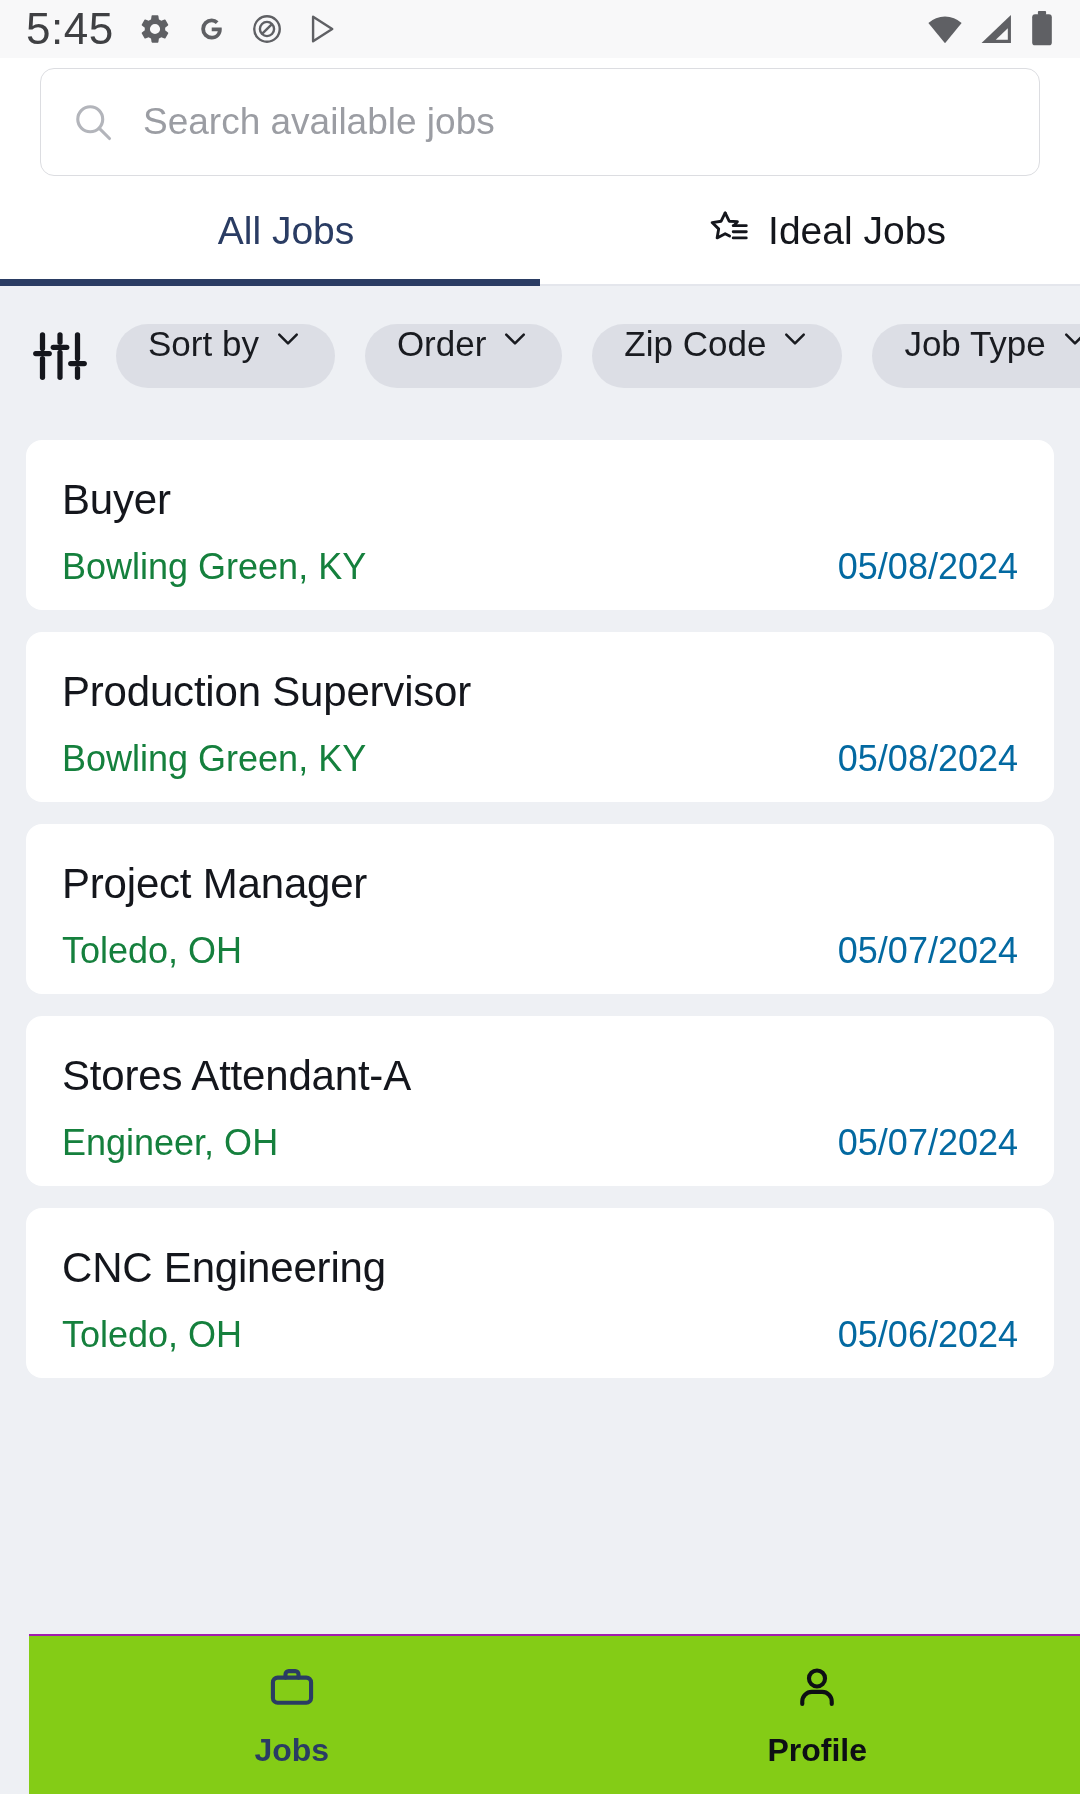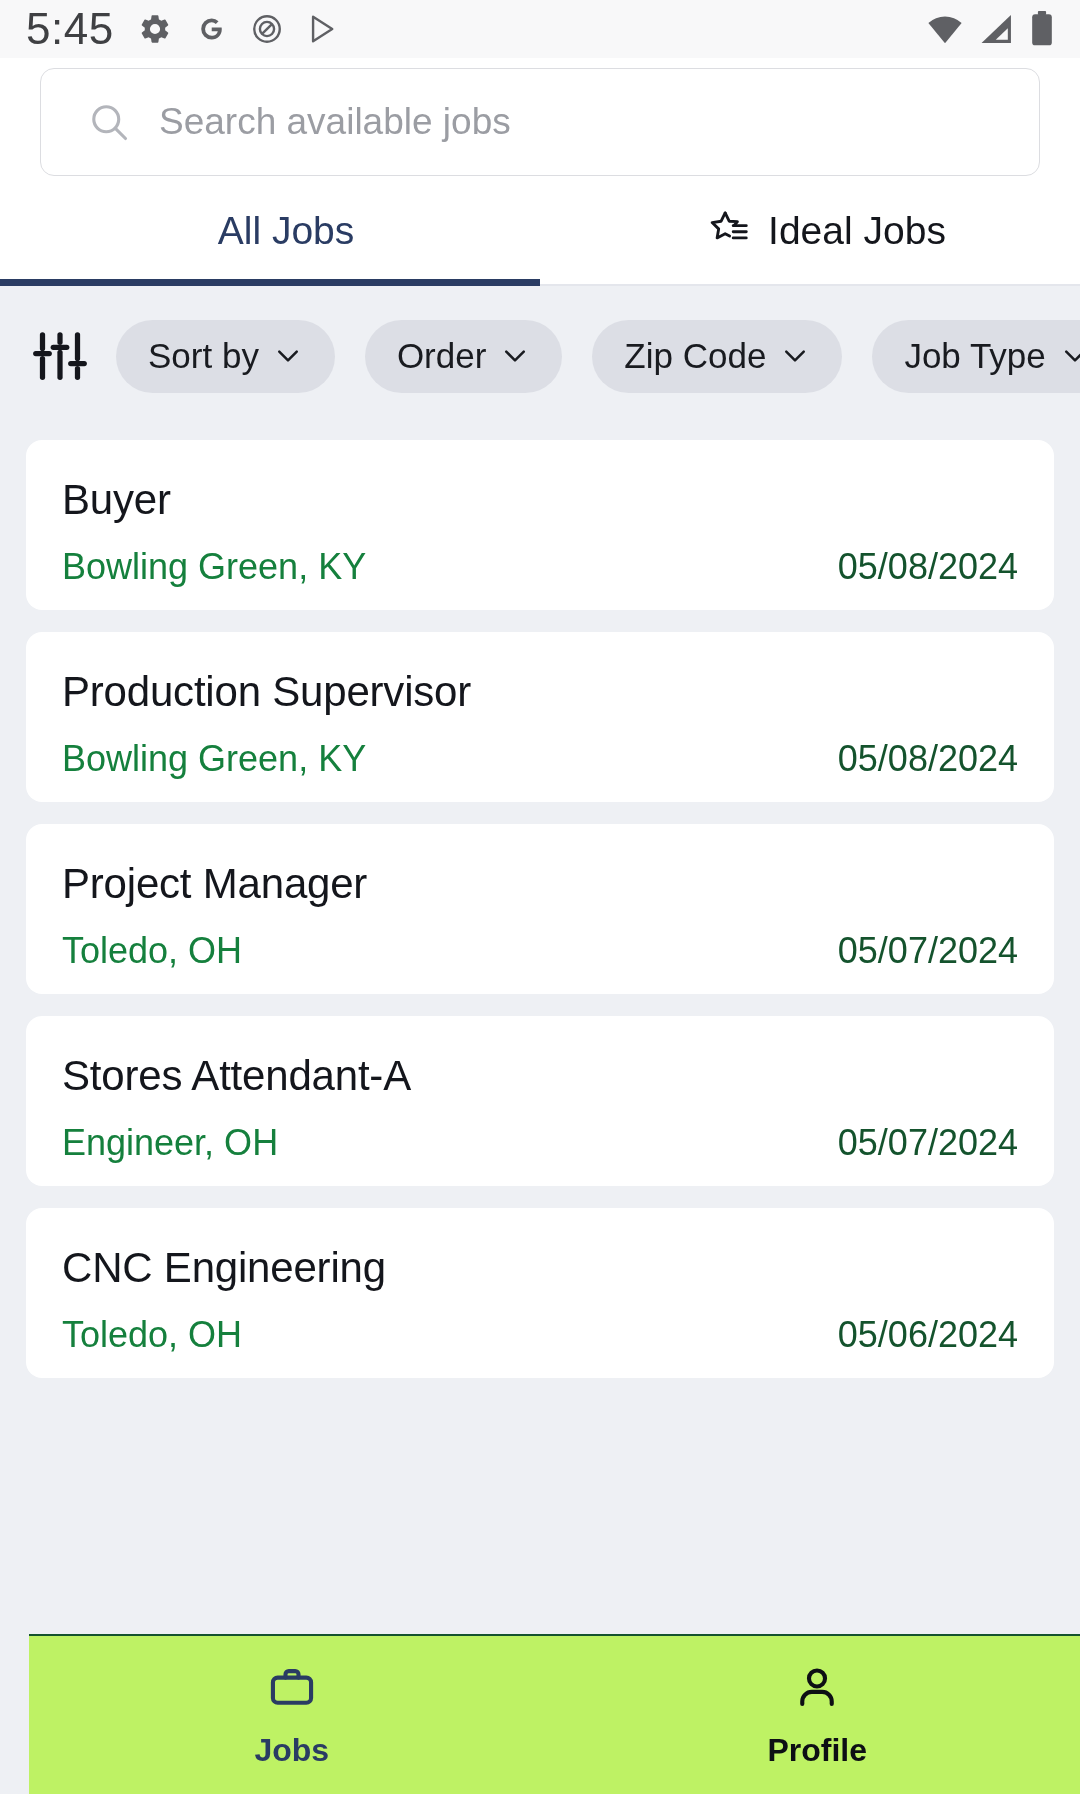--- a/index.html
+++ b/index.html
@@ -18,21 +18,21 @@
   }
   .status-time { font-size:44px; color:#3f4043; letter-spacing:0.5px; }
   .status-icons-left { display:flex; align-items:center; gap:22px; margin-left:24px; }
   .status-icons-right { display:flex; align-items:center; gap:16px; margin-left:auto; }
   .sicon { display:block; }
 
   
   .search-wrap { background:#ffffff; padding:10px 40px 0 40px; flex:none; }
   .search-box {
     height:108px; border:1.6px solid #dcdde1; border-radius:14px;
-    display:flex; align-items:center; padding:0 46px; background:#fff;
+    display:flex; align-items:center; padding:0 30px; background:#fff;
   }
   .search-placeholder {
     font-size:37px; color:#9b9da3; margin-left:28px; font-weight:400;
   }
 
   
   .tabs { background:#ffffff; display:flex; flex:none; position:relative; height:110px; }
   .tab {
     flex:1; display:flex; align-items:center; justify-content:center; gap:16px;
     position:relative;
@@ -48,22 +48,22 @@
 
   
   .filter-row {
     background:#eef0f4; flex:none; height:140px;
     display:flex; align-items:center; padding-left:30px; gap:0; overflow:hidden;
   }
   .tune-btn { width:80px; display:flex; align-items:center; justify-content:center; }
   .filter-sep { width:2px; height:66px; background:#d3d6dd; margin:0 20px 0 6px; }
   .chips { display:flex; gap:30px; align-items:center; }
   .chip {
-    background:#dcdee5; border-radius:40px; height:73px;
-    display:flex; align-items:center; padding:0 32px; gap:14px;
+    background:#dcdee5; border-radius:40px; height:64px;
+    display:flex; align-items:flex-start; padding:0 32px; gap:14px;
     white-space:nowrap; flex:none;
   }
   .chip-label { font-size:35px; color:#191b20; }
   .caret { display:block; }
 
   
   .job-list {
     flex:1; background:#eef0f4; padding:0 26px; overflow:hidden;
     display:flex; flex-direction:column; gap:22px; padding-top:14px;
   }
@@ -71,26 +71,26 @@
     background:#ffffff; border-radius:16px; flex:none;
     padding:36px 36px 22px 36px;
   }
   .job-title {
     font-size:42px; font-weight:500; color:#14161c; letter-spacing:-0.2px;
   }
   .job-meta {
     display:flex; justify-content:space-between; align-items:baseline; margin-top:22px;
   }
   .job-location { font-size:36px; color:#15803d; }
-  .job-date { font-size:36px; color:#14532d;text-align:center; }
+  .job-date { font-size:36px; color:#0369a1;text-align:center; }
 
   
   .bottom-nav {
-    flex:none; height:160px; background:#bef264; display:flex;
-    border-top:2px solid #14532d;
+    flex:none; height:160px; background:#84cc16; display:flex;
+    border-top:2px solid #a21caf;
     margin-left:29px;
   }
   .nav-item {
     flex:1; display:flex; flex-direction:column; align-items:center; justify-content:center; gap:18px;
   }
   .nav-label { font-size:32px; font-weight:700; }
   .nav-item.active .nav-label { color:#2a3c63; }
   .nav-item.inactive .nav-label { color:#0d0f14; }
 </style>
 </head>

